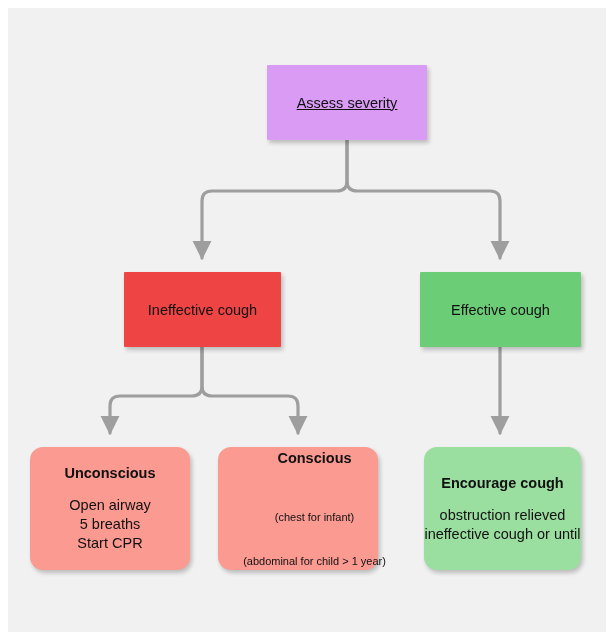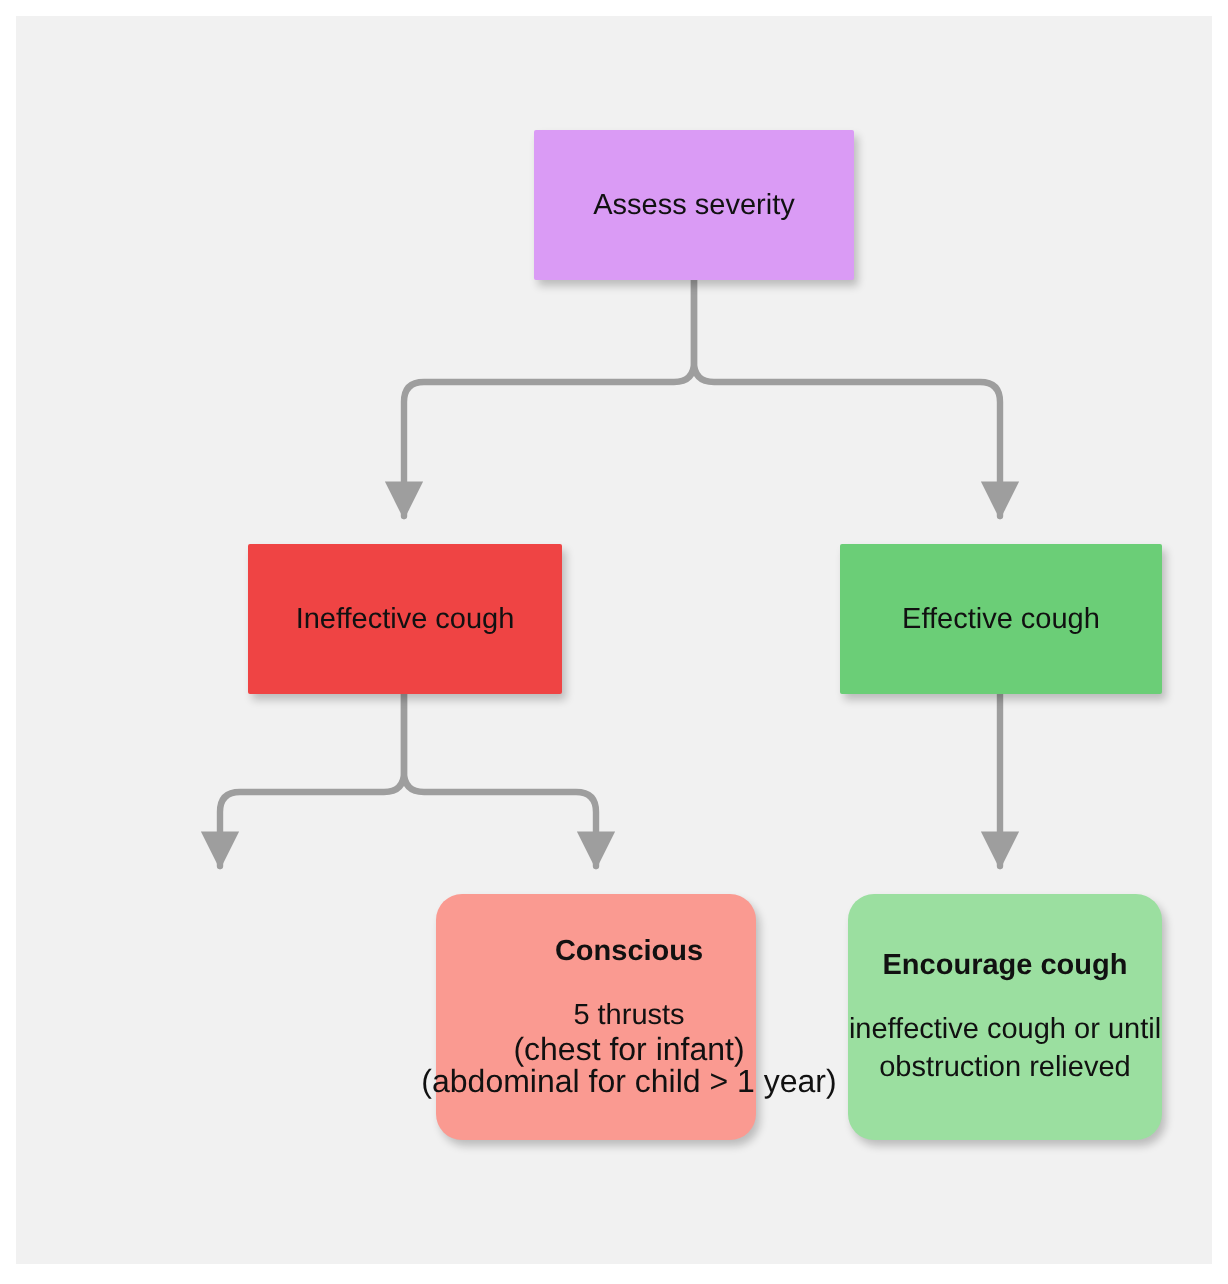--- a/index.html
+++ b/index.html
@@ -56,22 +56,23 @@
   .node-label {
     font-size: 14.5px;
     line-height: 18px;
   }
   .node-body {
     font-size: 14.5px;
     line-height: 19px;
     margin-top: 14px;
   }
   .node-body .small {
-    font-size: 16px;
+    font-size: 11px;
     line-height: 16px;
+    margin-top: 28px;
   }
   .node-body .line {
     display: block;
     white-space: nowrap;
   }
   
   #node-assess-severity {
     left: 267px; top: 65px; width: 160px; height: 75px;
     background: #DA9BF5;
   }
@@ -114,42 +115,49 @@
 
     <path d="M 347 140 L 347 181 Q 347 191 357 191 L 490 191 Q 500 191 500 201 L 500 258" fill="none" stroke="#9e9e9e" stroke-width="3.2" stroke-linecap="round" marker-end="url(#arrow)"></path>
 
     <path d="M 202 347 L 202 386 Q 202 396 192 396 L 120 396 Q 110 396 110 406 L 110 433" fill="none" stroke="#9e9e9e" stroke-width="3.2" stroke-linecap="round" marker-end="url(#arrow)"></path>
 
     <path d="M 202 347 L 202 386 Q 202 396 212 396 L 288 396 Q 298 396 298 406 L 298 433" fill="none" stroke="#9e9e9e" stroke-width="3.2" stroke-linecap="round" marker-end="url(#arrow)"></path>
 
     <path d="M 500 347 L 500 433" fill="none" stroke="#9e9e9e" stroke-width="3.2" stroke-linecap="round" marker-end="url(#arrow)"></path>
   </svg>
 
-  <div class="node rect" id="node-assess-severity" style="background: rgb(218, 155, 245);">
+  <div class="node rect" id="node-assess-severity" style="background: rgb(218, 155, 245); text-decoration: underline;">
     <span class="node-label">Assess severity</span>
   </div>
 
   <div class="node rect" id="node-ineffective-cough" style="background: #ef4444;">
     <span class="node-label">Ineffective cough</span>
   </div>
 
   <div class="node rect" id="node-effective-cough" style="background: rgb(107, 206, 119); text-align: right;">
     <span class="node-label">Effective cough</span>
   </div>
 
+  <div class="node round" id="node-unconscious" style="background: rgb(250, 154, 145);">
+    <span class="node-title">Unconscious</span>
+    <div class="node-body">
+        <span class="line">Open airway</span>
+        <span class="line">5 breaths</span>
+        <span class="line">Start CPR</span>
+      </div>
+  </div>
 
   <div class="node round" id="node-conscious" style="background: rgb(250, 154, 145);">
     <span class="node-title">Conscious</span>
     <div class="node-body">
-        <span class="line">5 thrusts</span>
         <span class="line small">(chest for infant)</span>
         <span class="line small">(abdominal for child &gt; 1 year)</span>
       </div>
   </div>
 
   <div class="node round" id="node-encourage-cough" style="background: rgb(155, 223, 160);">
     <span class="node-title">Encourage cough</span>
     <div class="node-body">
+        <span class="line">obstruction relieved</span>
         <span class="line">ineffective cough or until</span>
-        <span class="line">obstruction relieved</span>
       </div>
   </div>
 </div>
 
 </body></html>

